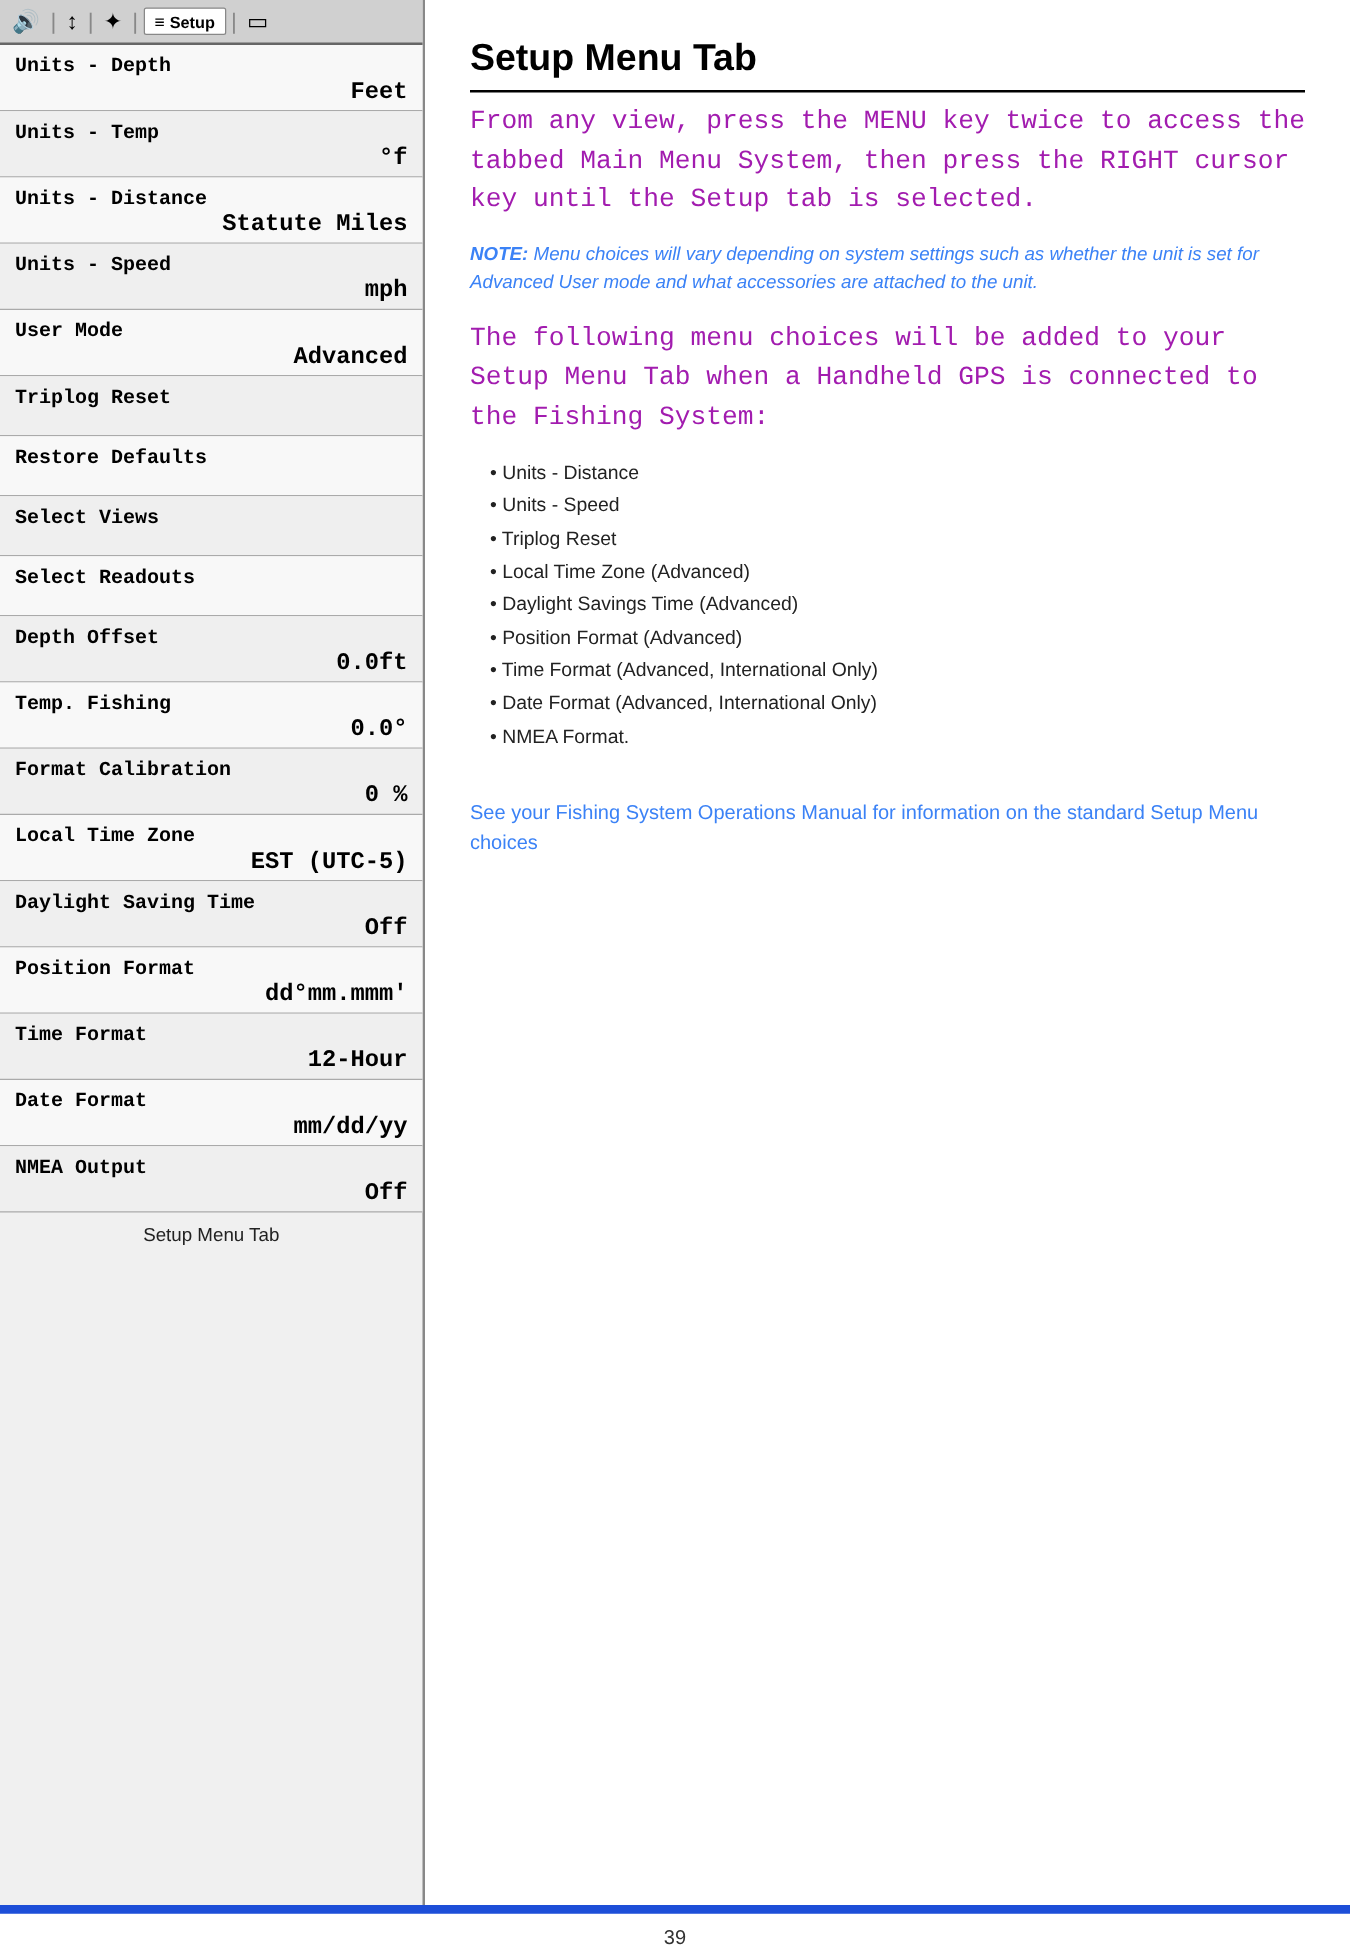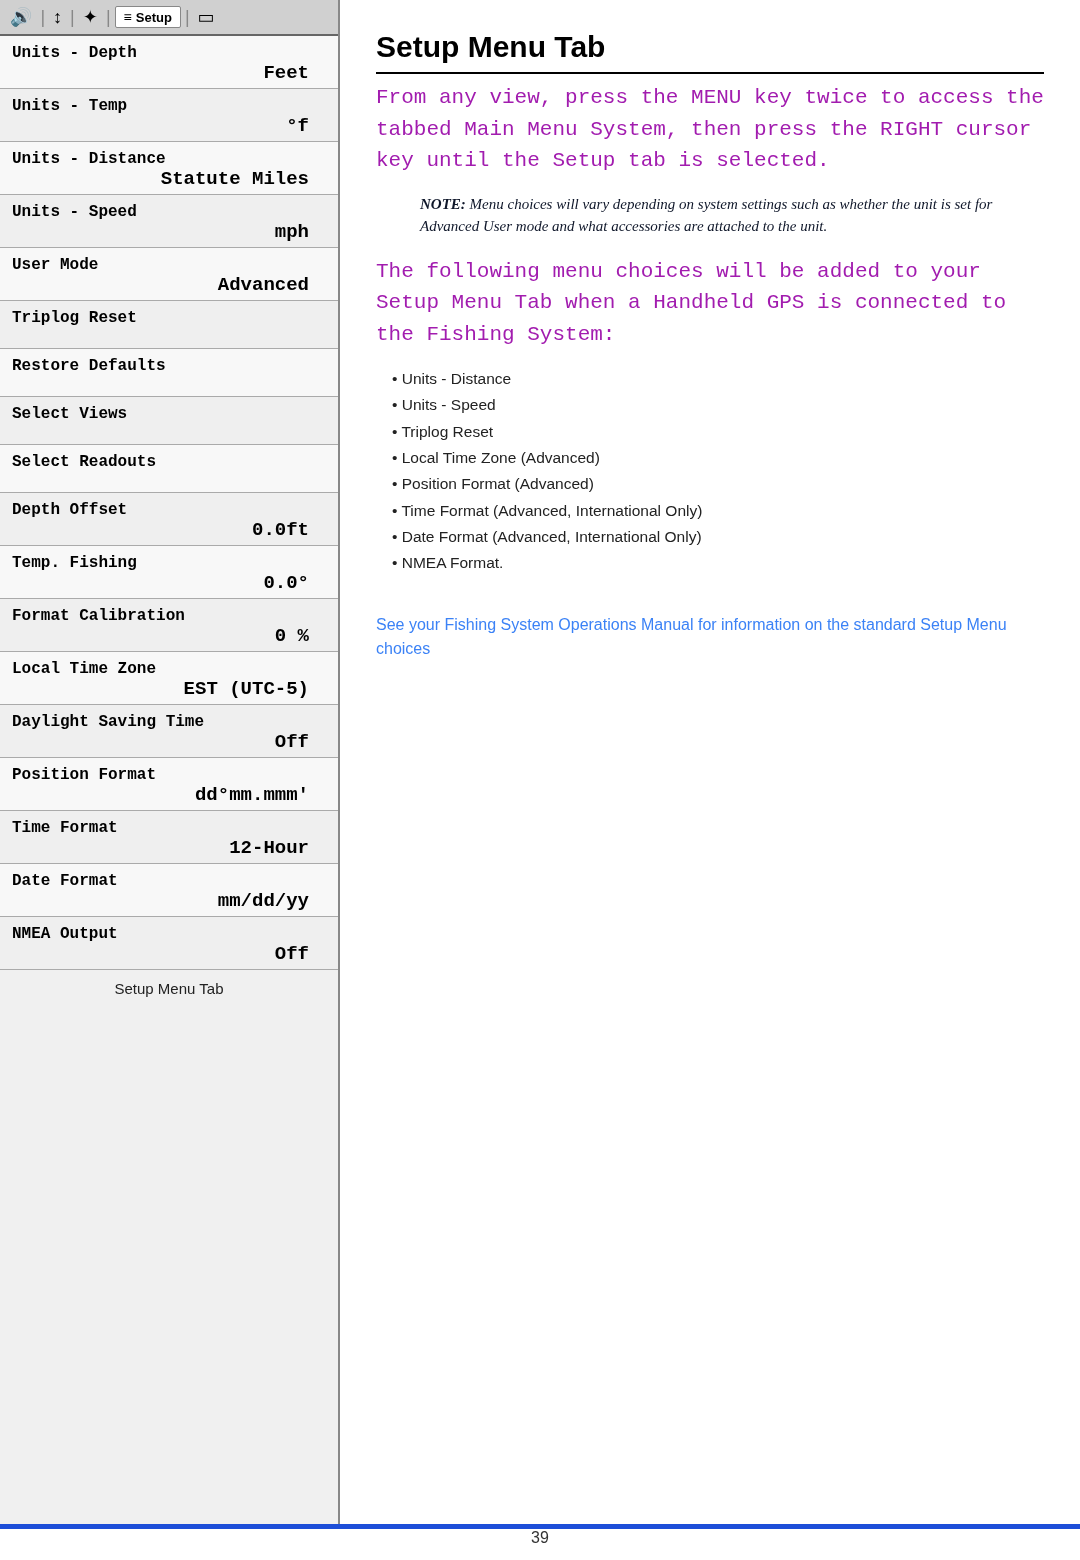--- a/index.html
+++ b/index.html
@@ -61,21 +61,21 @@
     }
 
     .tab-separator {
       color: #888;
       font-size: 18px;
     }
 
     
     .menu-item {
       border-bottom: 1px solid #aaa;
-      padding: 8px 29px 4px 12px;
+      padding: 8px 12px 4px 12px;
       background: #f8f8f8;
       min-height: 48px;
     }
 
     .menu-item:nth-child(even) {
       background: #efefef;
     }
 
     .menu-item-label {
       font-size: 16px;
@@ -123,25 +123,24 @@
       font-size: 21px;
       color: #a21caf;
       line-height: 1.5;
       margin-bottom: 16px;
       font-family: Liberation Mono, monospace;
     }
 
     .note-text {
       font-size: 15px;
       font-style: italic;
-      color: #0f172a;
+      color: #3b82f6;
       line-height: 1.5;
       margin-bottom: 18px;
-      font-family: Liberation Serif, serif;
-      margin-left: 44px;
+      font-family: Liberation Sans, sans-serif;
     }
 
     .note-bold {
       font-weight: bold;
       font-style: italic;
     }
 
     .bullet-list {
       list-style: none;
       padding-left: 16px;
@@ -166,24 +165,24 @@
       font-family: Arial, sans-serif;
       margin-top: 16px;
     }
 
     
     .page-footer {
       position: absolute;
       bottom: 0;
       left: 0;
       right: 0;
-      border-top: 5px solid #1d4ed8;
+      border-top: 7px solid #1d4ed8;
       height: 36px;
       display: flex;
-      align-items: flex-start;
+      align-items: flex-end;
       justify-content: center;
       background: #fff;
     }
 
     .page-number {
       font-size: 16px;
       color: #333;
       font-family: Arial, sans-serif;
     }
   </style>
@@ -316,20 +315,21 @@
       <span class="note-bold">NOTE:</span><span>  Menu choices will vary depending on system settings such as whether the unit is set for Advanced User mode and what accessories are attached to the unit.</span>
     </p>
 
     <p class="body-text">The following menu choices will be added to your Setup Menu Tab when a Handheld GPS is connected to the Fishing System:</p>
 
     <ul class="bullet-list">
       <li>Units - Distance</li>
       <li>Units - Speed</li>
       <li>Triplog Reset</li>
       <li>Local Time Zone (Advanced)</li>
+      <li>Daylight Savings Time (Advanced)</li>
       <li>Position Format (Advanced)</li>
       <li>Time Format (Advanced, International Only)</li>
       <li>Date Format (Advanced, International Only)</li>
       <li>NMEA Format.</li>
     </ul>
 
     <p class="footer-text">See your Fishing System Operations Manual for information on the standard Setup Menu choices</p>
 
   </div>
 </div>

